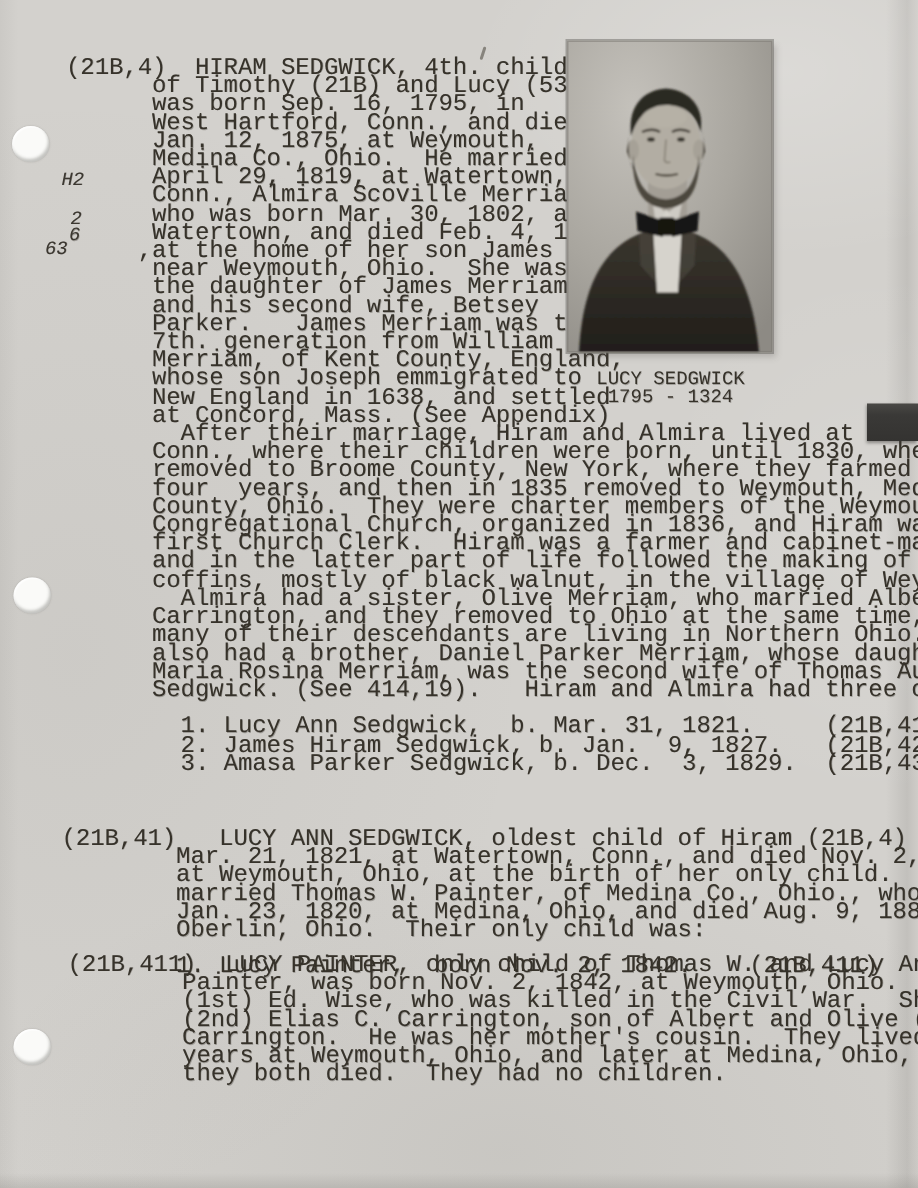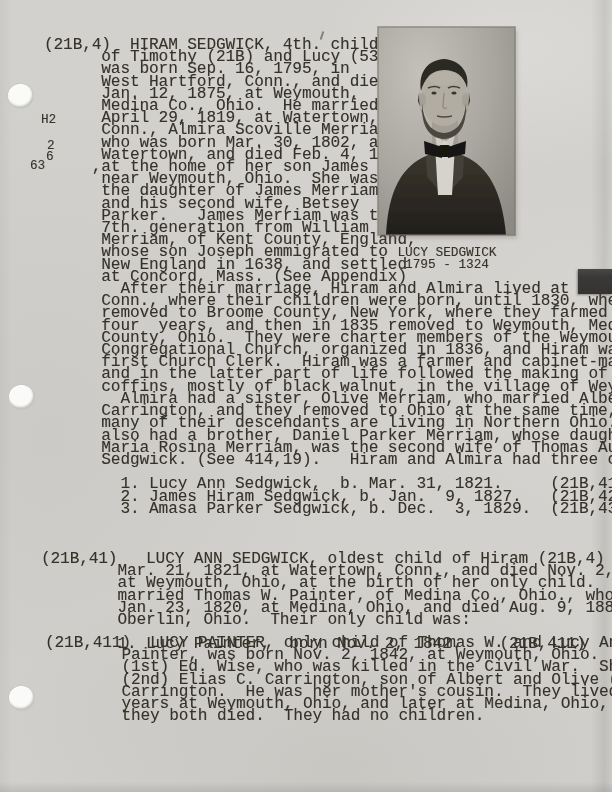--- a/index.html
+++ b/index.html
@@ -33,20 +33,21 @@
     white-space:pre;
   }
   .sec-1{left:44px;top:39px;}
   .sec-2{left:41px;top:553px;}
   .sec-3{left:45px;top:637px;}
   .margin-mark{
     position:absolute;
     font-size:12.5px;line-height:12px;
     color:#3b3730;
     text-shadow:0.4px 0.4px 0 rgba(48,44,36,0.35);
+    font-style:italic;
   }
   .mm-h2{left:41px;top:114px;}
   .mm-2{left:47px;top:140px;}
   .mm-6{left:46px;top:151px;}
   .mm-38{left:30px;top:160px;}
   .hole{
     position:absolute;width:25px;height:24px;border-radius:50%;
     background:#fafaf8;
     box-shadow:inset -1px -2px 2px rgba(70,68,64,0.30), inset 1px 1px 1px rgba(255,255,255,0.8), 0 0 1px rgba(120,118,114,0.5);
   }

